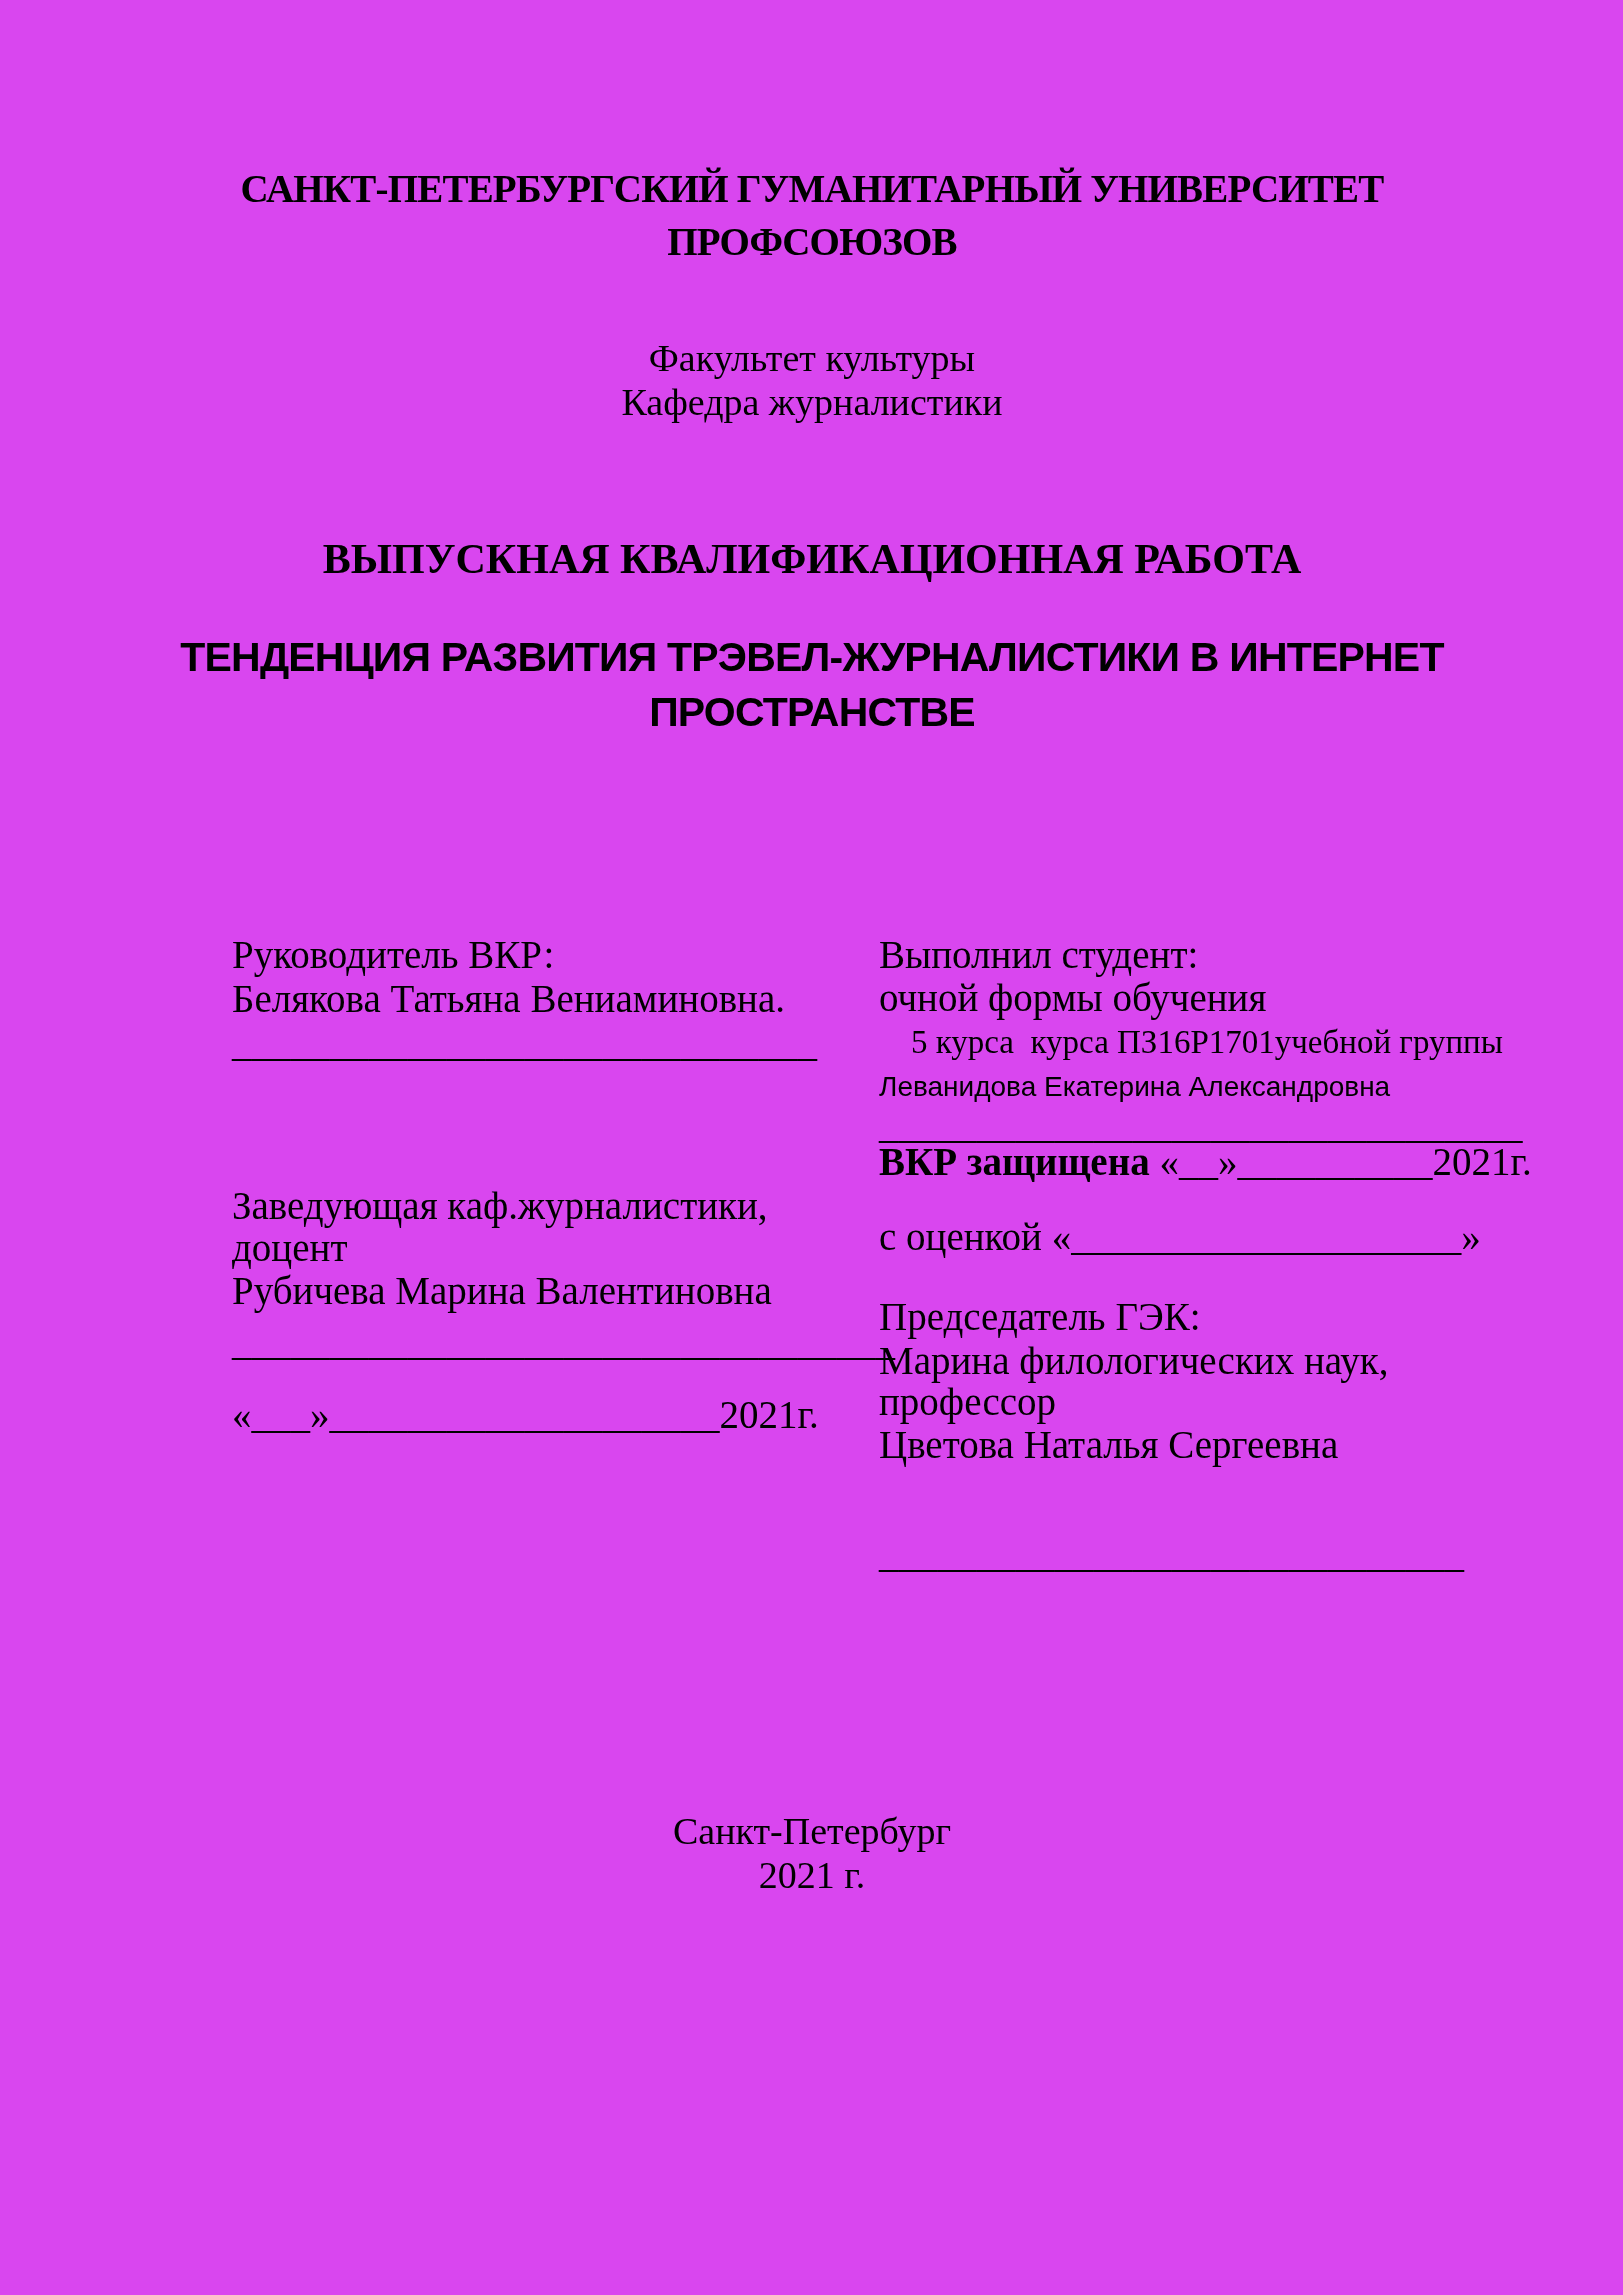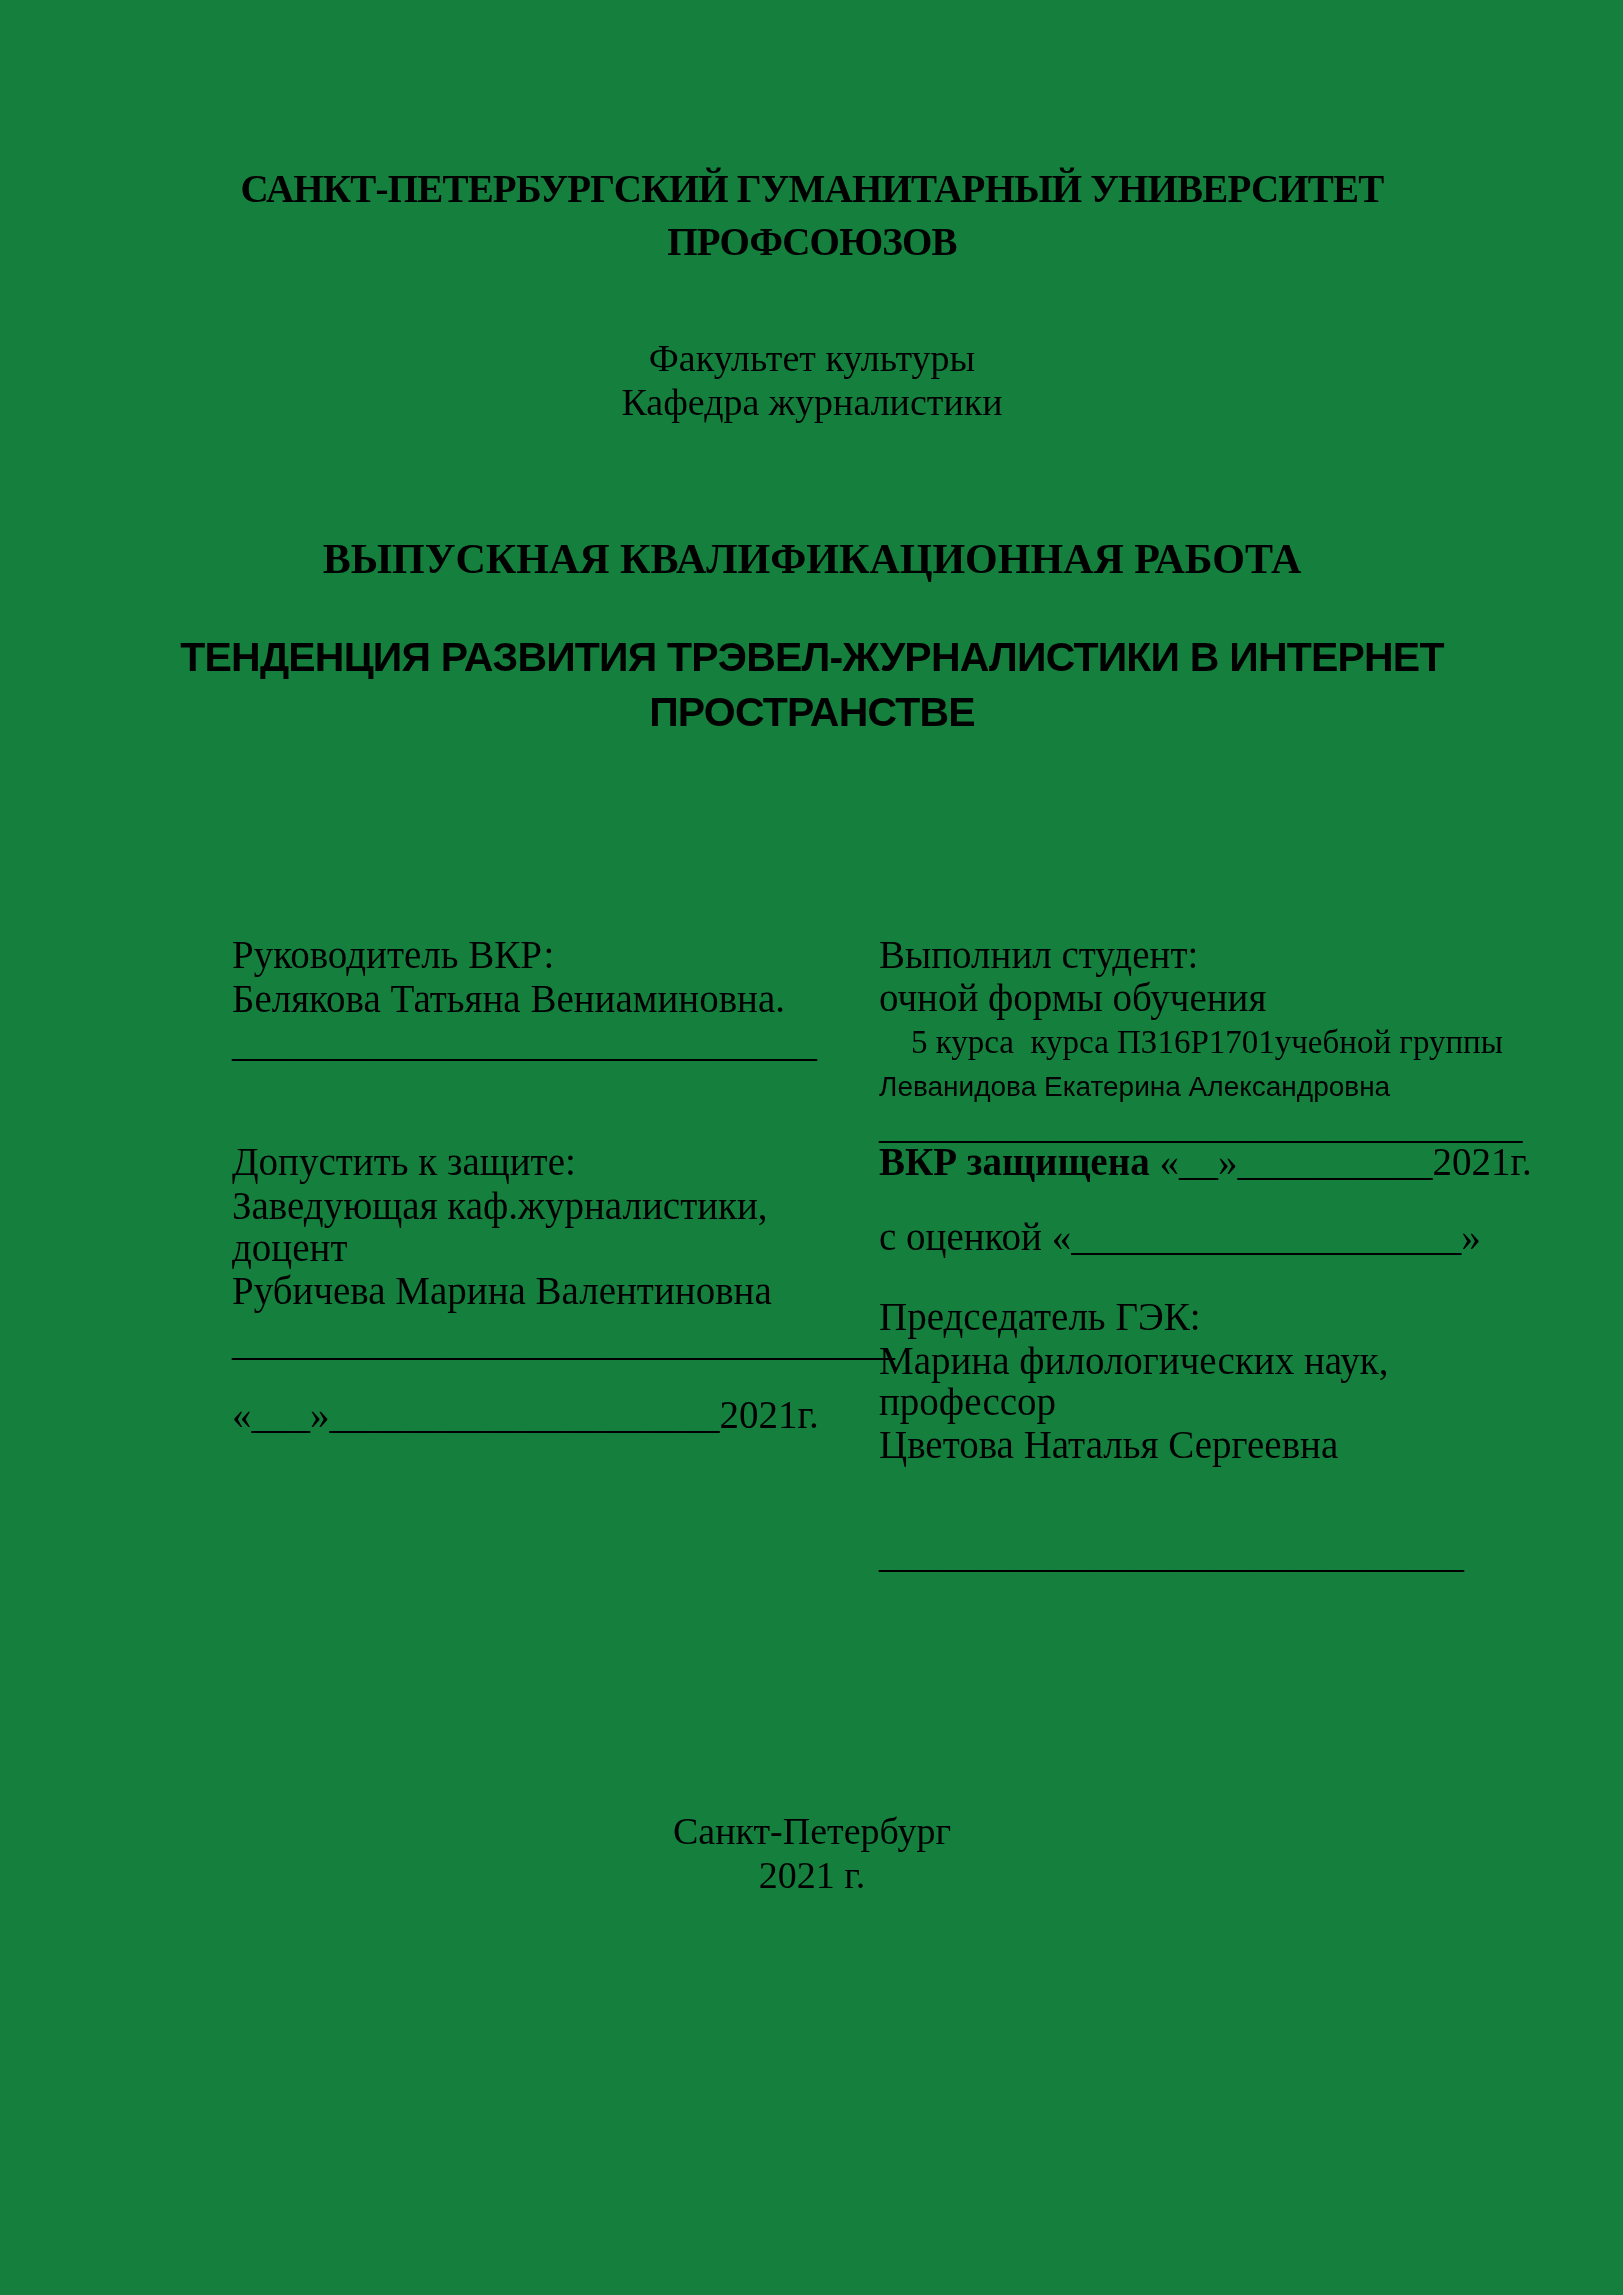--- a/index.html
+++ b/index.html
@@ -1,19 +1,19 @@
 <!DOCTYPE html>
 <html style="font-size:12.6px"><head>
 <meta charset="utf-8">
 <style>
   html,body { margin:0; padding:0; background:#e8e8e8; }
   .page {
     position:relative;
     width:1623px; height:2295px;
-    background:#15803d;
+    background:#d946ef;
     color:#000000;
     font-family:"Liberation Serif","DejaVu Serif",serif;
     overflow:hidden;
   }
   .c {   
     position:absolute; left:118px; width:1388px;
     text-align:center; white-space:pre-line;
   }
   .ln {  
     position:absolute; white-space:pre;
@@ -56,21 +56,20 @@
   <div class="c worktype"><span>ВЫПУСКНАЯ КВАЛИФИКАЦИОННАЯ РАБОТА</span></div>
 
   <div class="c thesis-title"><span>ТЕНДЕНЦИЯ РАЗВИТИЯ ТРЭВЕЛ-ЖУРНАЛИСТИКИ В ИНТЕРНЕТ</span>
 <span>ПРОСТРАНСТВЕ</span></div>
 
 
   <div class="ln lc" style="top:933px">Руководитель ВКР:</div>
   <div class="ln lc" style="top:977px">Белякова Татьяна Вениаминовна.</div>
   <div class="ln lc" style="top:1021px">______________________________</div>
 
-  <div class="ln lc" style="top:1140px">Допустить к защите:</div>
   <div class="ln lc" style="top:1184px">Заведующая каф.журналистики,</div>
   <div class="ln lc" style="top:1226px">доцент</div>
   <div class="ln lc" style="top:1269px">Рубичева Марина Валентиновна</div>
   <div class="ln lc" style="top:1320px">__________________________________</div>
   <div class="ln lc" style="top:1393px">«___»____________________2021г.</div>
 
   <div class="ln rc" style="top:933px">Выполнил студент:</div>
   <div class="ln rc" style="top:976px">очной формы обучения</div>
   <div class="ln rc f42" style="top:1020px">5 курса  курса ПЗ16Р1701учебной группы</div>
   <div class="ln rc f36" style="top:1065px">Леванидова Екатерина Александровна</div>

